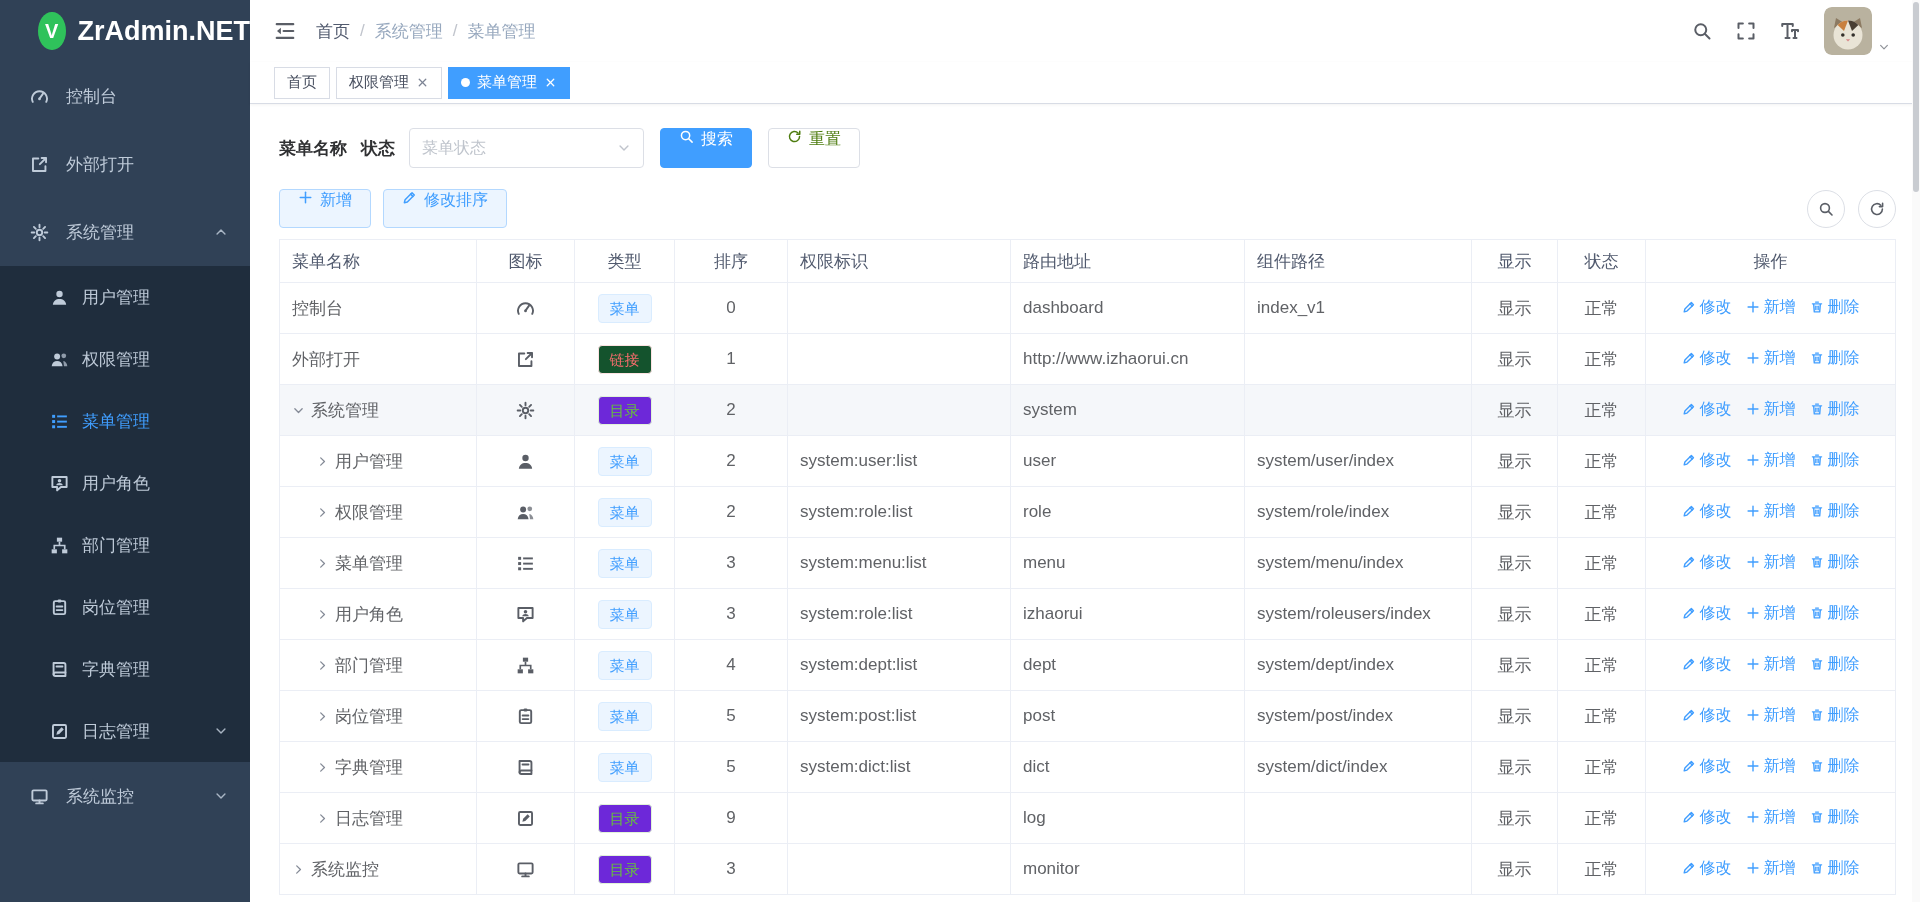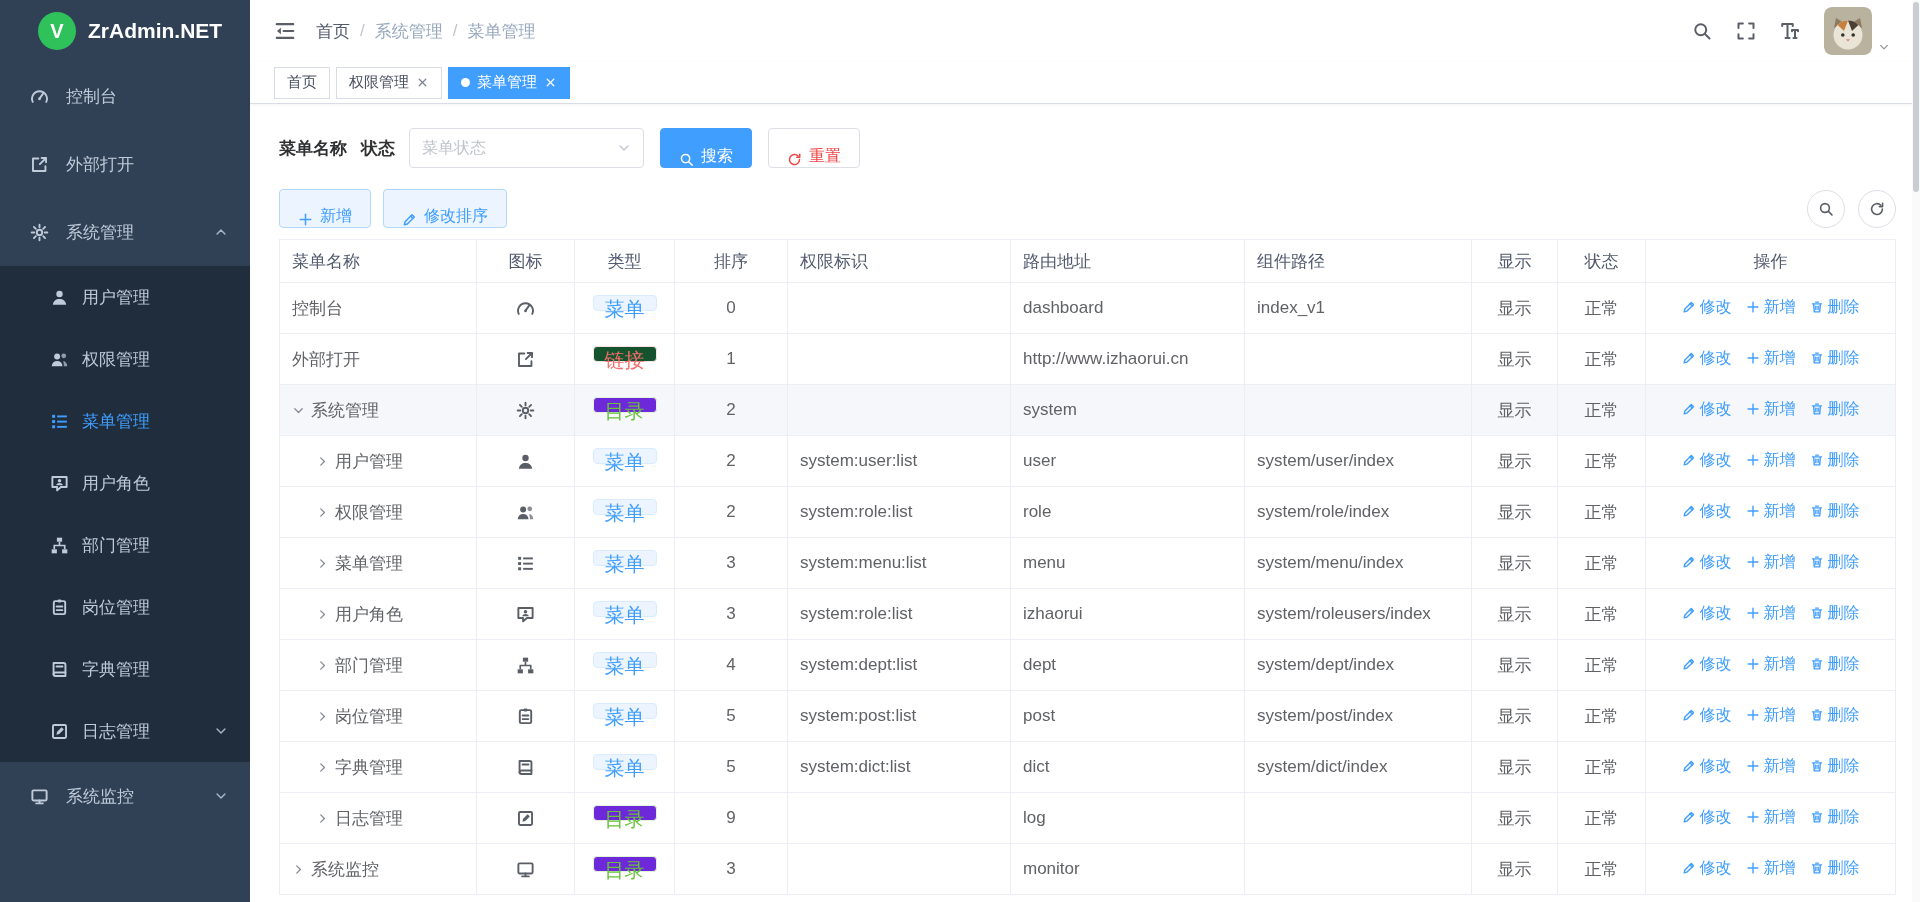--- a/index.html
+++ b/index.html
@@ -6,21 +6,21 @@
 html,body{width:1920px;height:902px;overflow:hidden}
 body{font-family:"Liberation Sans","DejaVu Sans",sans-serif;font-size:17px;color:#333;background:#fff}
 .ico{display:inline-flex;width:16px;height:16px;flex-shrink:0}
 .ico svg{width:100%;height:100%;display:block}
 .app{display:flex;width:100%;height:100%}
 
 
 .sidebar{width:250px;height:100%;background:#304156;flex-shrink:0;overflow:hidden}
 .logo{height:62px;display:flex;align-items:center;padding-left:38px;gap:12px}
 .logo-badge{width:38px;height:38px;border-radius:50%;background:#2fc25b;color:#fff;font-weight:bold;font-size:20px;display:flex;align-items:center;justify-content:center}
-.logo-text{color:#fff;font-weight:bold;font-size:21px}
+.logo-text{color:#fff;font-weight:bold;font-size:27px}
 .menu-item{height:68px;display:flex;align-items:center;padding-left:30px;gap:17px;color:#bfcbd9;cursor:pointer;position:relative;font-size:17px;white-space:nowrap}
 .menu-item .mi-ico{width:19px;height:19px;color:#bfcbd9}
 .menu-item .mi-arrow{position:absolute;right:22px;width:14px;height:14px;color:#bfcbd9;opacity:.85}
 .submenu{background:#1f2d3d}
 .menu-item.sub{height:62px;padding-left:50px;gap:13px}
 .menu-item.active{color:#409EFF}
 .menu-item.active .mi-ico{color:#409EFF}
 
 
 .main{flex:1;display:flex;flex-direction:column;min-width:0;background:#fff}
@@ -45,41 +45,41 @@
 .tag-chip.active .chip-close{color:#fff}
 
 .content{flex:1;padding:24px 24px 0 29px;overflow:hidden}
 .filter-row{display:flex;align-items:center}
 .f-label{font-weight:bold;color:#303133;font-size:17px;margin-right:14px}
 .f-input{width:245px;height:40px;border:1px solid #dcdfe6;border-radius:4px;padding:0 14px;font-size:16px;color:#606266;outline:none;margin-right:28px;font-family:inherit;background:#fff}
 .f-input::placeholder{color:#bfc4cc}
 .f-select{width:235px;height:40px;border:1px solid #dcdfe6;border-radius:4px;padding:0 12px;display:flex;align-items:center;justify-content:space-between;margin-right:16px;cursor:pointer;background:#fff}
 .f-select-ph{color:#bfc4cc;font-size:16px}
 .sel-caret{width:14px;height:14px;color:#c0c4cc}
-.btn{display:inline-flex;align-items:flex-end;justify-content:center;gap:7px;height:40px;padding:0 18px;border-radius:4px;font-size:16px;cursor:pointer;border:1px solid transparent;font-family:inherit;white-space:nowrap}
+.btn{display:inline-flex;align-items:flex-start;justify-content:center;gap:7px;height:40px;padding:0 18px;border-radius:4px;font-size:16px;cursor:pointer;border:1px solid transparent;font-family:inherit;white-space:nowrap}
 .btn .ico{width:15px;height:15px}
 .btn-primary{background:#409EFF;border-color:#409EFF;color:#fff;margin-right:16px}
-.btn-default{background:#fff;border-color:#dcdfe6;color:#ef4444}
+.btn-default{background:#fff;border-color:#dcdfe6;color:#4d7c0f}
 .toolbar-row{display:flex;align-items:center;margin-top:21px;gap:12px}
 .btn-plain{background:#ecf5ff;border-color:#b3d8ff;color:#409EFF;height:39px}
 .toolbar-right{margin-left:auto;display:flex;gap:13px}
 .circle-btn{width:38px;height:38px;border-radius:50%;border:1px solid #dcdfe6;background:#fff;display:flex;align-items:center;justify-content:center;cursor:pointer;color:#5a5e66}
 .circle-btn .ico{width:16px;height:16px}
 
 
 .grid{width:100%;border-collapse:collapse;margin-top:11px;table-layout:fixed;font-size:17px}
 .grid th{height:43px;border:1px solid #ebeef5;color:#515a6e;font-weight:normal;padding:0 12px;background:#fff;white-space:nowrap}
 .grid td{height:51px;border:1px solid #ebeef5;color:#606266;padding:0 12px;overflow:hidden;white-space:nowrap}
 .al{text-align:left}.ac{text-align:center}
 tr.hl td{background:#f5f7fa}
 .name-cell{display:flex;align-items:center;gap:6px}
 .name-cell.ind1{padding-left:24px}
 .row-caret{width:13px;height:13px;color:#848a96;cursor:pointer}
 .cell-ico{width:19px;height:19px;color:#5a5e66;display:inline-block;vertical-align:middle}
-.tag{display:inline-block;height:16px;line-height:27px;padding:0 11px;border-radius:4px;font-size:20px;border:1px solid}
+.tag{display:inline-block;height:29px;line-height:27px;padding:0 11px;border-radius:4px;font-size:15px;border:1px solid}
 .tag-menu{color:#409EFF;background:#ecf5ff;border-color:#d9ecff}
 .tag-link{color:#f56c6c;background:#14532d;border-color:#fde2e2}
 .tag-dir{color:#67c23a;background:#6d28d9;border-color:#e1f3d8}
 .ops .op{color:#409EFF;text-decoration:none;display:inline-flex;align-items:center;gap:4px;margin:0 7px;cursor:pointer;font-size:16px}
 .ops .op .ico{width:14px;height:14px}
 
 .fake-scrollbar{position:fixed;top:0;right:0;width:8px;height:100%;background:#fafafa}
 .fake-scrollbar .thumb{position:absolute;top:2px;right:1px;width:6px;height:190px;border-radius:3px;background:#c9ccd1}
 </style>
 </head>

